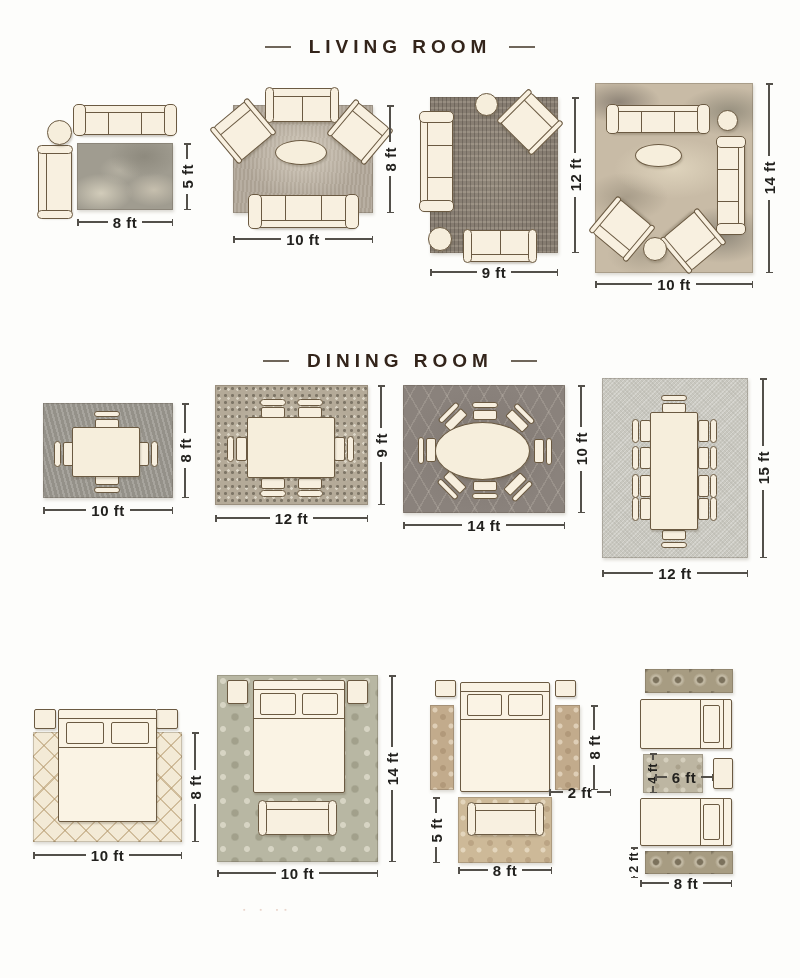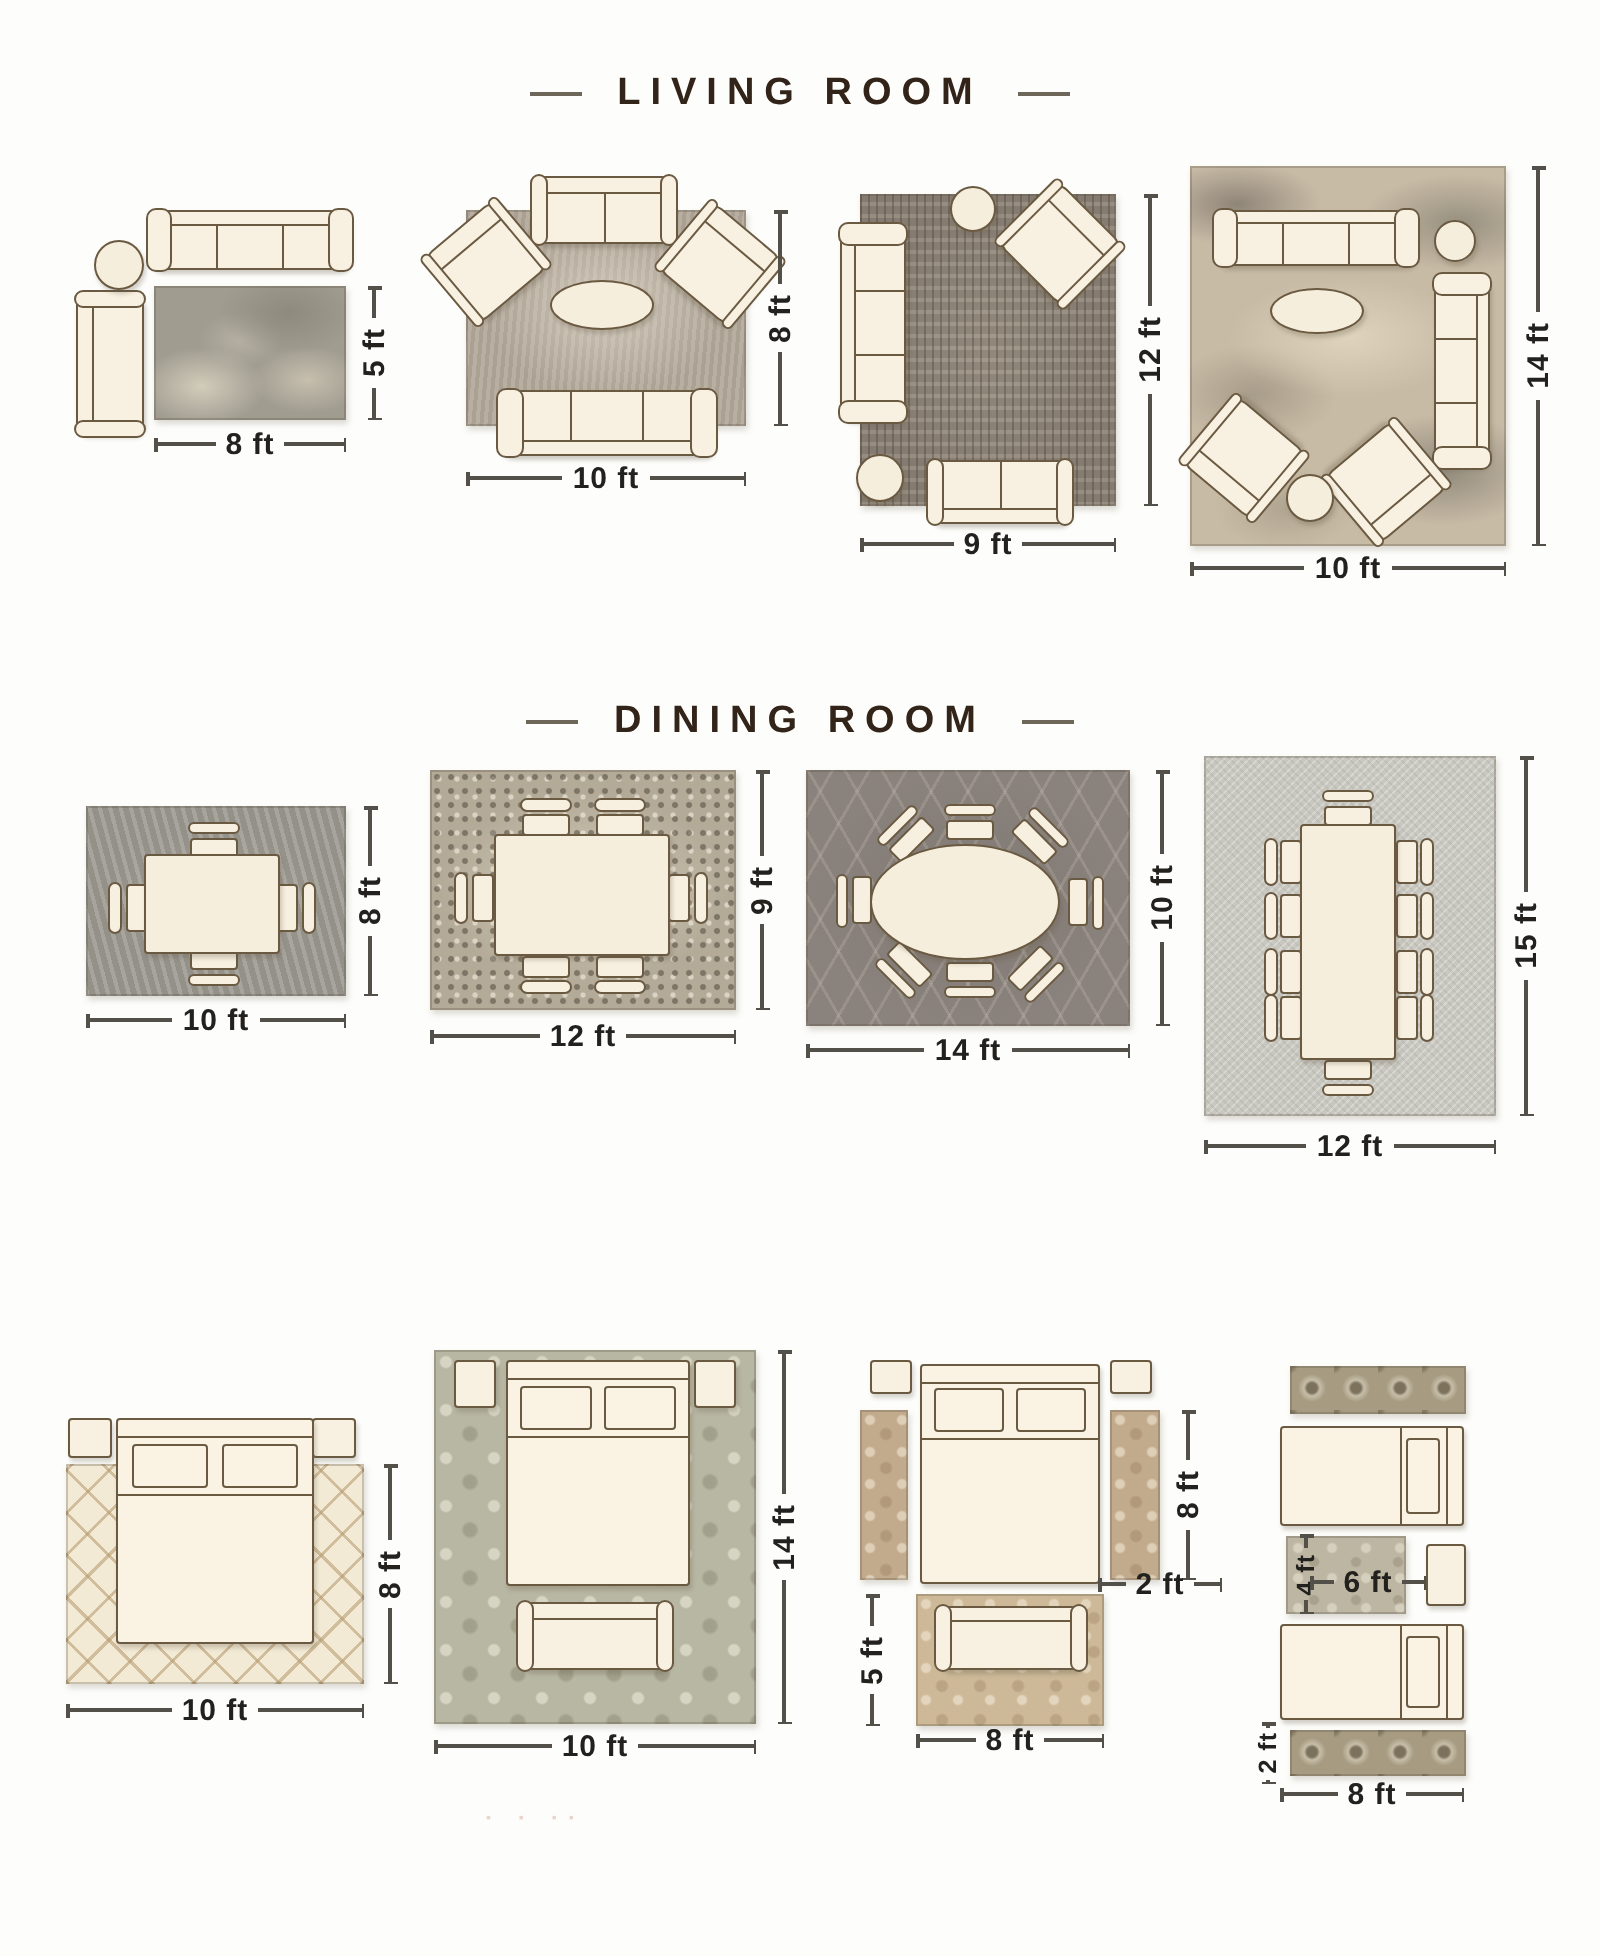--- a/index.html
+++ b/index.html
@@ -596,21 +596,21 @@
         <div class="tick"></div>
       </div>
       <div class="dim dim-h" style="left: 33px; top: 201px; width: 94px;">
         <div class="tick"></div>
         <div class="ln"></div>
         <div class="txt">8 ft</div>
         <div class="ln"></div>
         <div class="tick"></div>
       </div>
     </div>
-    <div class="stage" style="left: 625px; top: 675px; width: 172px; height: 245px;">
+    <div class="stage" style="left: 625px; top: 661px; width: 172px; height: 245px;">
       <div class="rug ornate" style="left: 20px; top: 8px; width: 88px; height: 24px;"></div>
       <div class="rug midtan" style="left: 18px; top: 93px; width: 60px; height: 39px;"></div>
       <div class="rug ornate" style="left: 20px; top: 190px; width: 88px; height: 23px;"></div>
       <div class="bed bed-right" style="left: 15px; top: 38px; width: 92px; height: 50px;">
         <div class="hboard"></div>
         <div class="prow">
           <div class="pillow"></div>
         </div>
         <div class="bbody"></div>
       </div>

